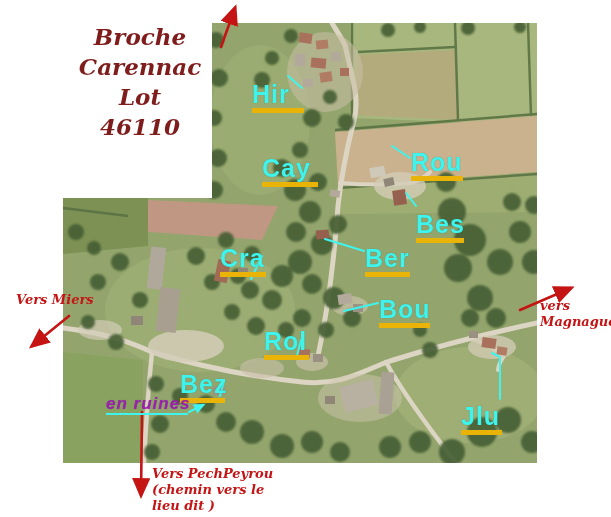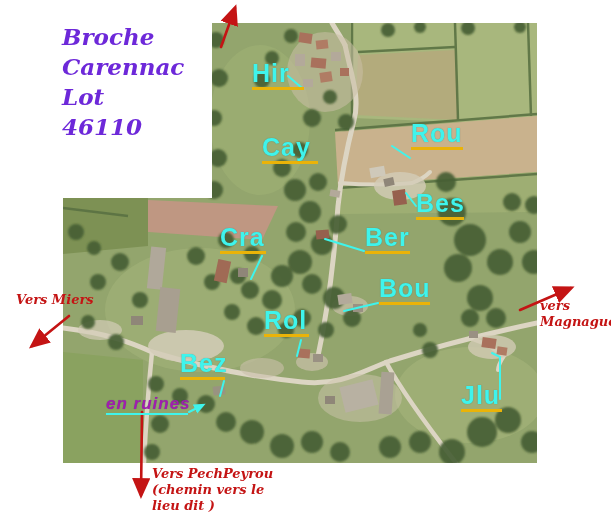--- a/index.html
+++ b/index.html
@@ -10,23 +10,24 @@
     overflow:hidden;
     font-family:"Liberation Sans",sans-serif;
   }
   .photo-svg{position:absolute;left:0;top:0;}
   
   .plabel{
     position:absolute;
     color:#3ff4ec;
     font:bold 25px/27px "Liberation Sans",sans-serif;
     letter-spacing:1px;
-    border-bottom:3px solid #eab308;
+    border-bottom:5px solid #eab308;
     white-space:nowrap;
     text-shadow:0 0 1px rgba(0,80,80,.45);
+    margin-top:21px;
   }
   .rlabel{
     position:absolute;
     color:#a21caf;
     font:bold italic 17px/19px "Liberation Sans",sans-serif;
     letter-spacing:1px;
     border-bottom:2px solid #3ff4ec;
     white-space:nowrap;
     text-shadow:0 0 1px rgba(0,80,80,.45);
   }
@@ -34,21 +35,22 @@
   .script{
     position:absolute;
     color:#c41414;
     font:bold italic 13px/16px "DejaVu Serif",serif;
     white-space:nowrap;
   }
   
   .title-block{
     position:absolute;
     left:62px;top:22px;width:156px;
-    color:#6d28d9;
+    text-align:center;
+    color:#7f1d1d;
     font:bold italic 23px/30px "DejaVu Serif",serif;
   }
 </style>
 </head>
 <body>
 
 <div class="stage">
 
   <svg class="photo-svg" width="611" height="517" viewBox="0 0 611 517">
     <defs>
@@ -252,21 +254,21 @@
 
   <div class="title-block">
     <div>Broche</div>
     <div>Carennac</div>
     <div>Lot</div>
     <div>46110</div>
   </div>
 
   <div class="plabel" style="left:252px;top:60px;width:52px">Hir</div>
   <div class="plabel" style="left:262px;top:134px;width:56px">Cay</div>
-  <div class="plabel" style="left:411px;top:120px;width:52px">Rou</div>
+  <div class="plabel" style="left:411px;top:128px;width:52px">Rou</div>
   <div class="plabel" style="left:416px;top:190px;width:48px">Bes</div>
   <div class="plabel" style="left:220px;top:224px;width:46px">Cra</div>
   <div class="plabel" style="left:379px;top:275px;width:51px">Bou</div>
   <div class="plabel" style="left:365px;top:224px;width:45px">Ber</div>
   <div class="plabel" style="left:264px;top:307px;width:45px">Rol</div>
   <div class="plabel" style="left:180px;top:350px;width:45px">Bez</div>
   <div class="plabel" style="left:461px;top:382px;width:41px">Jlu</div>
 
   <div class="rlabel" style="left:106px;top:394px;width:82px">en ruines</div>
 

